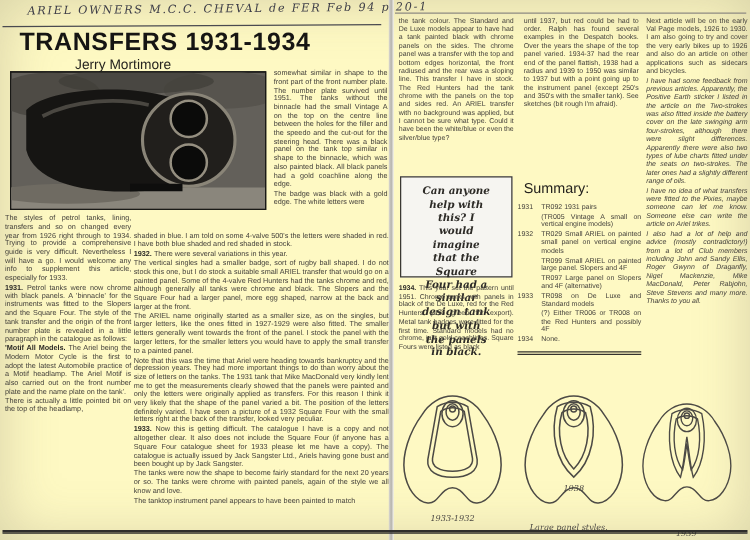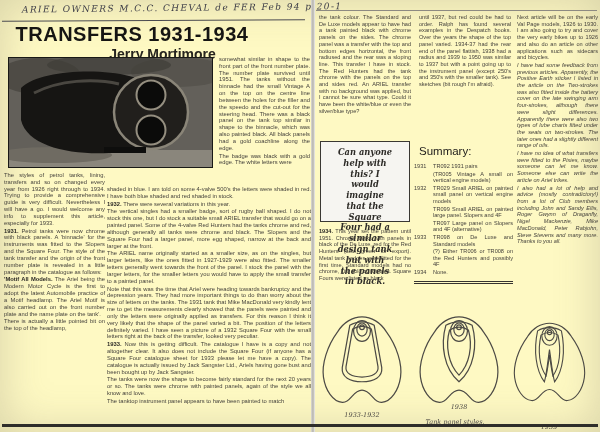--- a/index.html
+++ b/index.html
@@ -22,21 +22,21 @@
     position:absolute; left:22px; top:3px; width:290px; height:16px;
     font-family:"DejaVu Serif", serif; font-style:italic;
     font-size:9px; letter-spacing:1.4px; color:#3d3d47;
     transform:rotate(-0.6deg); white-space:nowrap;
   }
   .hand-rule { position:absolute; left:2px; top:20px; width:303px; border-top:1px solid #4a4a50; transform:rotate(-0.3deg); }
   .title {
     position:absolute; left:0; top:23px; width:264px; text-align:center;
     font-size:20px; font-weight:bold; letter-spacing:.5px; color:#161513;
   }
-  .author { position:absolute; left:60px; top:46px; width:205px; text-align:center; font-weight:bold; font-size:14px; color:#26241f; }
+  .author { position:absolute; left:60px; top:46px; width:205px; text-align:left; font-weight:normal; font-size:11px; color:#26241f; }
   
   .photo { position:absolute; left:8px; top:57px; width:205px; height:111px; border:1px solid #191916; background:#111; }
   .photo svg { display:block; width:100%; height:100%; }
   
   .colA { left:4px;  top:172px; width:101px; }
   .colB { left:219px; top:56px; width:91px; }
   .colC { left:107px; top:186px; width:204px; }
   
   .rp-toprule { position:absolute; left:316px; top:10px; width:281px; border-top:1px solid #8d8a82; }
   .pagesep { position:absolute; left:311px; top:0; width:4px; height:432px;
@@ -209,19 +209,19 @@
         <path d="M 50,2 C 60,2 70,8 76,18 C 87,33 93,52 91,66 C 89,80 81,92 71,93 C 62,94 60,80 50,80 C 40,80 38,94 29,93 C 19,92 11,80 9,66 C 7,52 13,33 24,18 C 30,8 40,2 50,2 Z"></path>
         <path d="M 36,11 C 44,6 56,6 64,11 C 69,34 66,58 56,71 C 53,60 52,46 50,33 C 48,46 47,60 44,71 C 34,58 31,34 36,11 Z"></path>
         <path d="M 40,16 C 46,12 54,12 60,16 C 64,34 62,53 54,64 C 52,55 51,47 50,39 C 49,47 48,55 46,64 C 38,53 36,34 40,16 Z"></path>
         <ellipse cx="50" cy="17" rx="9" ry="11"></ellipse>
         <ellipse cx="50" cy="15.5" rx="5.5" ry="7"></ellipse>
         <circle cx="50" cy="13" r="2.5"></circle>
       </svg>
     </div>
 
     <div class="cap" style="left:322px; top:411px; width:80px;">1933-1932</div>
-    <div class="cap" style="left:429px; top:387px; width:60px;margin-top:16px;">1938</div>
+    <div class="cap" style="left:429px; top:387px; width:60px;">1938</div>
     <div class="cap" style="left:519px; top:423px; width:60px;font-style:italic;">1939</div>
-    <div class="cap" style="left:385px; top:418px; width:140px;">Tank panel styles.</div>
+    <div class="cap" style="left:385px; top:418px; width:140px;">Large panel styles.</div>
   </div>
 
   <div class="bottom-rule"></div>
 </div>
 
 </body></html>

